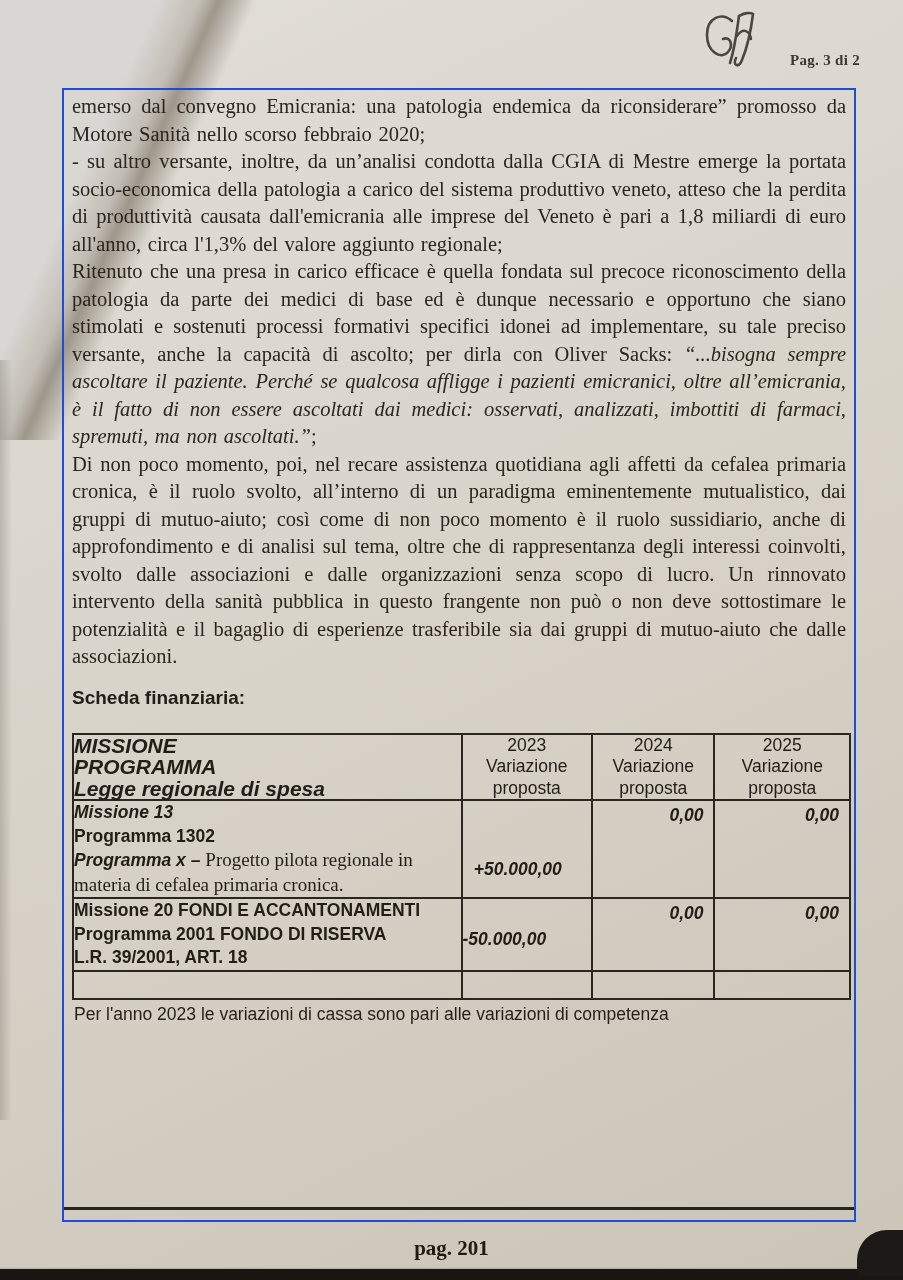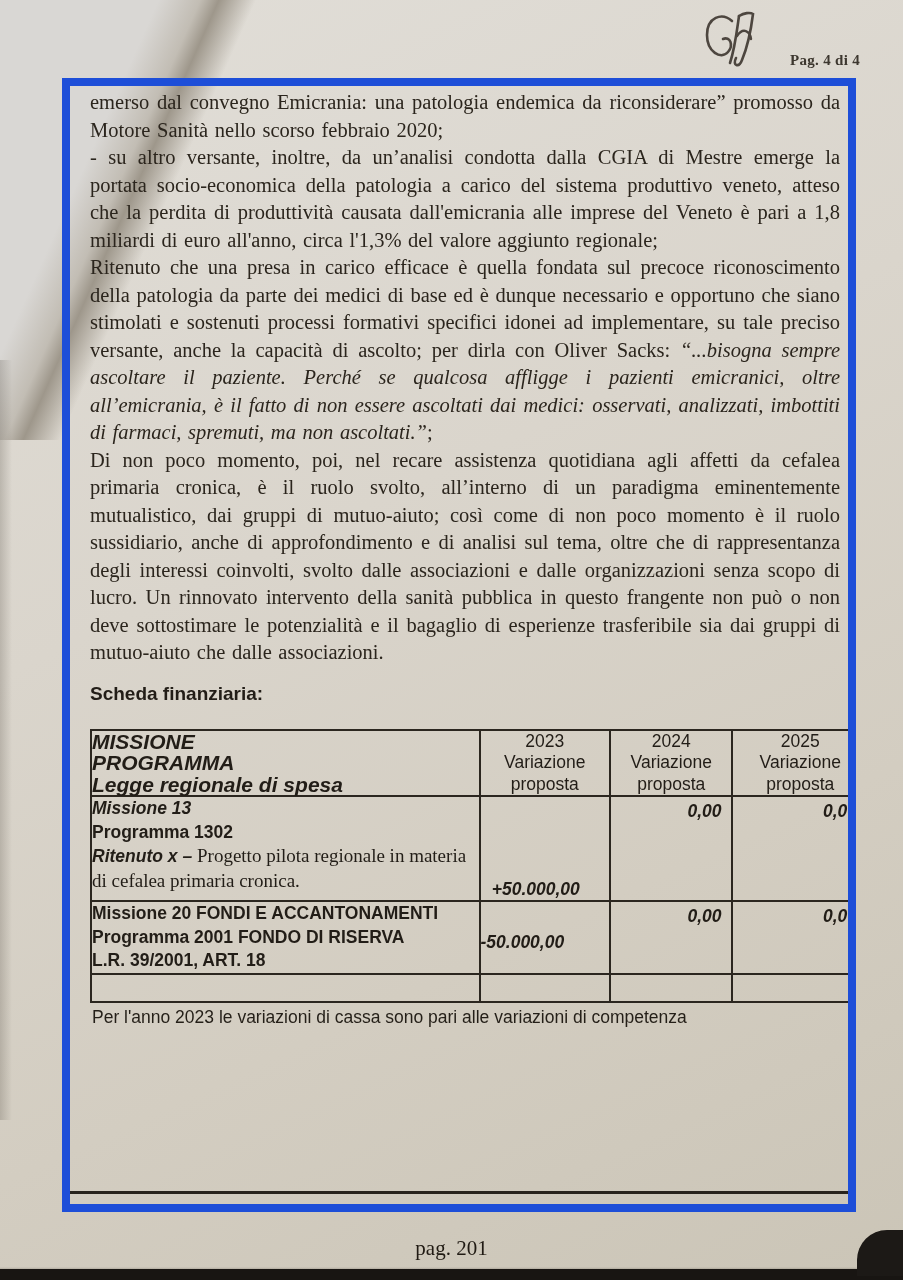--- a/index.html
+++ b/index.html
@@ -36,23 +36,23 @@
 
   .page-indicator {
     position:absolute; top:52px; left:700px; width:160px; text-align:right;
     font-size:15px; font-weight:bold; color:#3d372f; letter-spacing:0.3px;
   }
   .signature { position:absolute; left:692px; top:4px; width:78px; height:70px; }
   .signature svg { width:100%; height:100%; }
 
   
   .main-box {
-    position:absolute; left:62px; top:78px; width:794px; height:1134px;
-    border:8px solid #1d4ed8; box-sizing:border-box;
-    padding:3px 8px 0 20px; overflow:hidden;
+    position:absolute; left:62px; top:88px; width:794px; height:1134px;
+    border:2px solid #1d4ed8; box-sizing:border-box;
+    padding:3px 8px 0 8px; overflow:hidden;
   }
   .para {
     margin:0; font-size:20.5px; line-height:27.5px; text-align:justify;
     color:#2b251d; word-spacing:1.5px;
   }
   .para .it { font-style:italic; }
 
   .fin-heading {
     margin-top:16px; font-family:"Liberation Sans", sans-serif;
     font-weight:bold; font-size:19px; color:#221d17;
@@ -68,56 +68,56 @@
   .hdr-desc { text-align:left; padding:3px 2px 2px 6px; }
   .hdr-desc div { font-weight:bold; font-style:italic; font-size:21px; line-height:21.5px; }
   .hdr-year { text-align:center; font-weight:normal; font-size:17.5px; line-height:21.5px; padding-top:4px; }
   .c-desc { padding:3px 4px 4px 6px; }
   .c-desc .line { font-size:17.5px; line-height:23.5px; }
   .l-bi { font-weight:bold; font-style:italic; }
   .l-b  { font-weight:bold; }
   .l-serif { font-family:"Liberation Serif", serif; font-weight:normal; font-size:19px; }
   .c-val { font-weight:bold; font-style:italic; font-size:17.5px; }
   .c-val .num { padding:4px 10px 0 0; text-align:right; }
-  .trow0 .v2023 .num { padding-top:58px; text-align:center; padding-right:18px;margin-top:24px; }
+  .trow0 .v2023 .num { padding-top:58px; text-align:center; padding-right:18px; }
   .trow1 .v2023 .num { padding-top:30px; text-align:left; padding-right:18px; }
   tr.empty-row td { height:26px; }
 
   .note {
     font-family:"Liberation Sans", sans-serif; font-size:17.5px;
     margin-top:4px; padding-left:2px; color:#241f18;
   }
   .box-bottom-strip {
     position:absolute; left:0; right:0; bottom:10px; height:0;
     border-top:3px solid #28231c;
   }
   .main-box { position:absolute; }
   .footer-page {
     position:absolute; top:1236px; left:0; width:903px; text-align:center;
-    font-weight:normal; font-size:21px; color:#201a13;
+    font-weight:bold; font-size:21px; color:#201a13;
   }
 </style>
 </head>
 <body>
 
 <div class="stage">
   <div class="paper"></div>
   <div class="corner-fold"></div>
   <div class="left-edge-shadow"></div>
 
   <div class="signature">
     <svg viewBox="0 0 78 70" fill="none" xmlns="http://www.w3.org/2000/svg">
       <path d="M40 17 C30 8, 15 13, 15 31 C15 48, 29 56, 36 48 C42 41, 38 32, 31 35" stroke="#4d463f" stroke-width="2.6" stroke-linecap="round"></path>
       <path d="M47 12 C45 26, 43 44, 38 59" stroke="#4d463f" stroke-width="2.6" stroke-linecap="round"></path>
       <path d="M47 12 C52 9, 58 8, 61 10 C59 26, 55 44, 50 56 C47 64, 40 62, 44 54" stroke="#4d463f" stroke-width="2.6" stroke-linecap="round"></path>
       <path d="M45 32 C51 23, 58 27, 59 35" stroke="#4d463f" stroke-width="2.4" stroke-linecap="round"></path>
     </svg>
   </div>
 
-  <div class="page-indicator">Pag. 4 di 4</div>
+  <div class="page-indicator">Pag. 3 di 2</div>
 
   <div class="main-box">
     <div>
         <p class="para"><span>emerso dal convegno Emicrania: una patologia endemica da riconsiderare” promosso da Motore Sanità nello scorso febbraio 2020;</span></p>
         <p class="para"><span>- su altro versante, inoltre, da un’analisi condotta dalla CGIA di Mestre emerge la portata socio-economica della patologia a carico del sistema produttivo veneto, atteso che la perdita di produttività causata dall'emicrania alle imprese del Veneto è pari a 1,8 miliardi di euro all'anno, circa l'1,3% del valore aggiunto regionale;</span></p>
         <p class="para"><span>Ritenuto che una presa in carico efficace è quella fondata sul precoce riconoscimento della patologia da parte dei medici di base ed è dunque necessario e opportuno che siano stimolati e sostenuti processi formativi specifici idonei ad implementare, su tale preciso versante, anche la capacità di ascolto; per dirla con Oliver Sacks: </span><span class="it">“...bisogna sempre ascoltare il paziente. Perché se qualcosa affligge i pazienti emicranici, oltre all’emicrania, è il fatto di non essere ascoltati dai medici: osservati, analizzati, imbottiti di farmaci, spremuti, ma non ascoltati.”</span><span>;</span></p>
         <p class="para"><span>Di non poco momento, poi, nel recare assistenza quotidiana agli affetti da cefalea primaria cronica, è il ruolo svolto, all’interno di un paradigma eminentemente mutualistico, dai gruppi di mutuo-aiuto; così come di non poco momento è il ruolo sussidiario, anche di approfondimento e di analisi sul tema, oltre che di rappresentanza degli interessi coinvolti, svolto dalle associazioni e dalle organizzazioni senza scopo di lucro. Un rinnovato intervento della sanità pubblica in questo frangente non può o non deve sottostimare le potenzialità e il bagaglio di esperienze trasferibile sia dai gruppi di mutuo-aiuto che dalle associazioni.</span></p>
       </div>
 
     <div class="fin-heading">Scheda finanziaria:</div>
@@ -151,21 +151,21 @@
               <div>Variazione</div>
               <div>proposta</div>
             </th>
           </tr>
       </thead>
       <tbody>
         <tr class="trow0">
             <td class="c-desc">
               <div class="line l-bi">Missione 13</div>
               <div class="line l-b">Programma 1302</div>
-              <div class="line"><span class="l-bi">Ritenuto x – </span><span class="l-serif">Progetto pilota regionale in materia di cefalea primaria cronica.</span></div>
+              <div class="line"><span class="l-bi">Programma x – </span><span class="l-serif">Progetto pilota regionale in materia di cefalea primaria cronica.</span></div>
             </td>
             <td class="c-val v2023">
               <div class="num">+50.000,00</div>
             </td>
             <td class="c-val v2024">
               <div class="num">0,00</div>
             </td>
             <td class="c-val v2025">
               <div class="num">0,00</div>
             </td>

